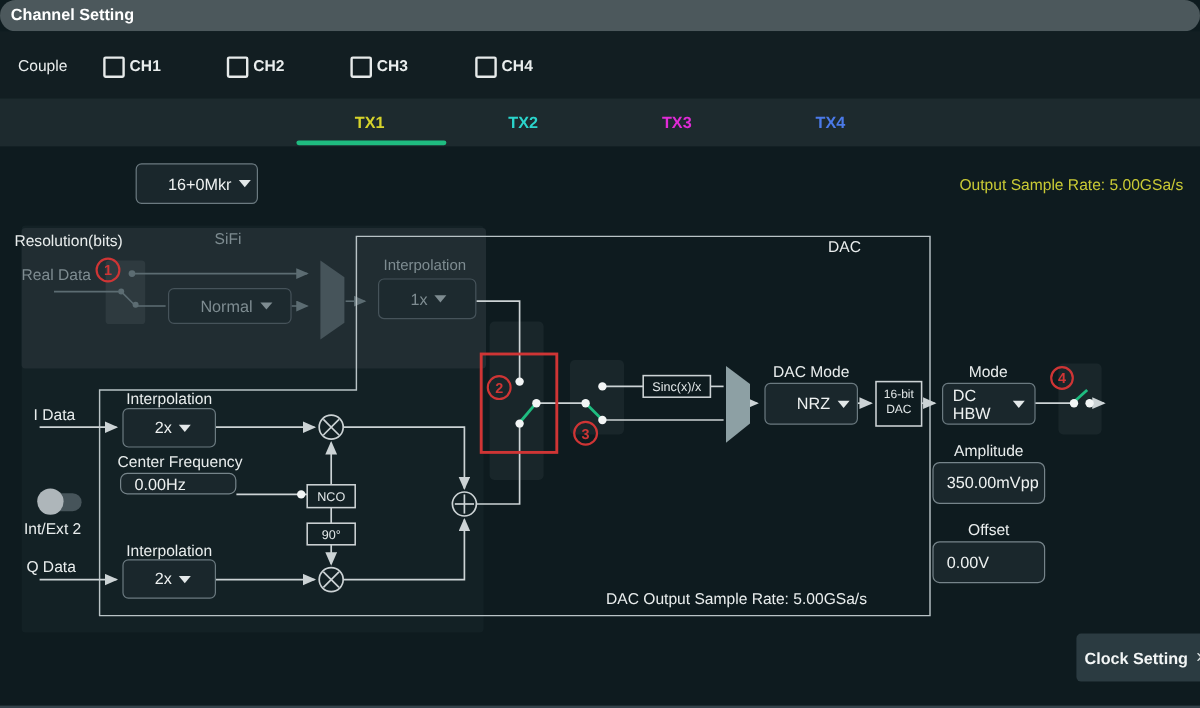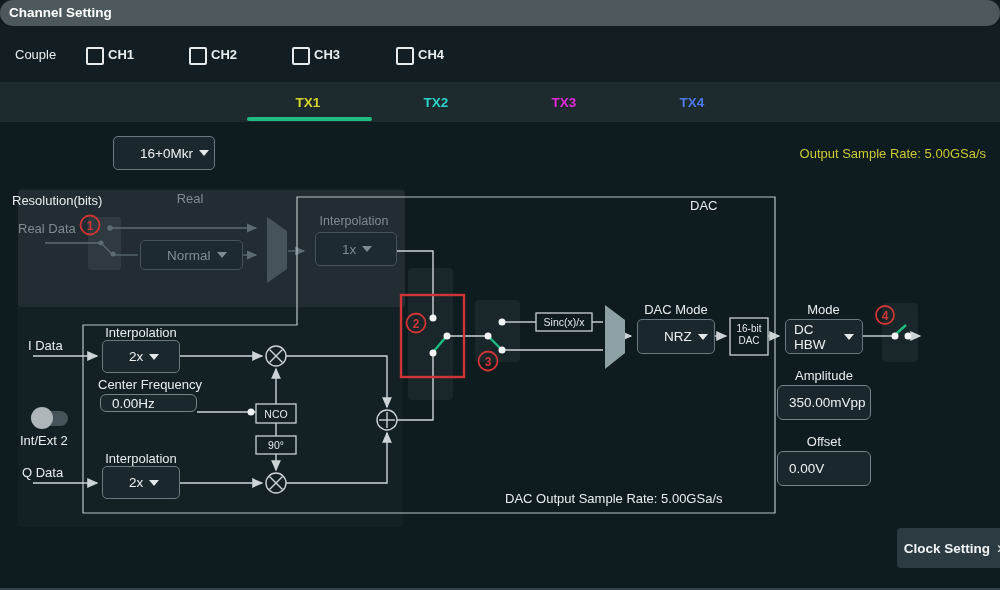--- a/index.html
+++ b/index.html
@@ -196,21 +196,21 @@
 
   <div class="ctrl-layer">
 
     <span class="lbl" style="left:12px;top:146px;margin-top:48px;">Resolution(bits)</span>
     <div class="dd" style="left:113px;top:136px;width:102px;height:34px;">
       <span>16+0Mkr</span>
       <span class="caret"></span>
     </div>
     <span class="lbl yellow" style="right:14px;top:147px;">Output Sample Rate: 5.00GSa/s</span>
 
-    <span class="lbl lbl-c dim" style="left:60px;top:192px;width:260px;">Real</span>
+    <span class="lbl lbl-c dim" style="left:60px;top:192px;width:260px;">SiFi</span>
     <span class="lbl dim" style="left:18px;top:222px;">Real Data</span>
     <div class="dd dis" style="left:140px;top:240px;width:103px;height:30px;">
       <span>Normal</span>
       <span class="caret"></span>
     </div>
     <span class="lbl lbl-c dim" style="left:311px;top:214px;width:86px;font-size:12.5px;">Interpolation</span>
     <div class="dd dis" style="left:315px;top:232px;width:82px;height:34px;">
       <span>1x</span>
       <span class="caret"></span>
     </div>

